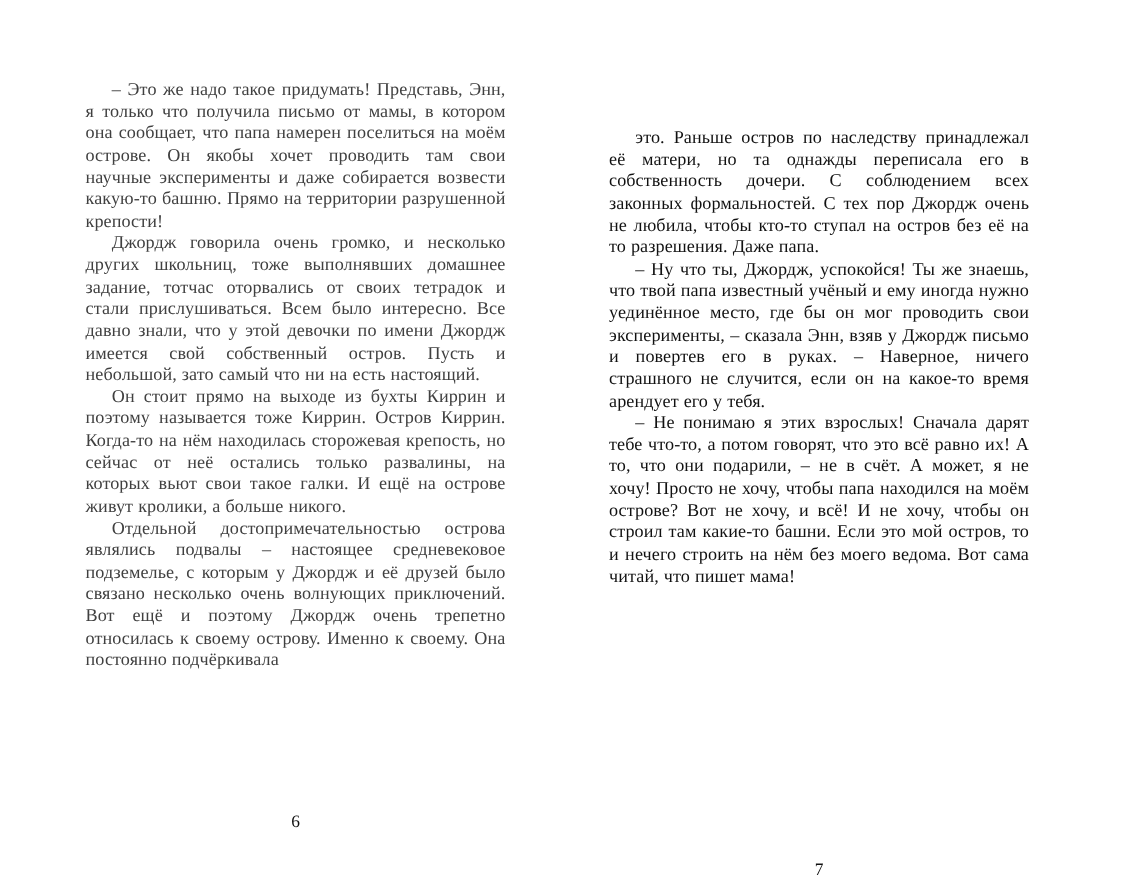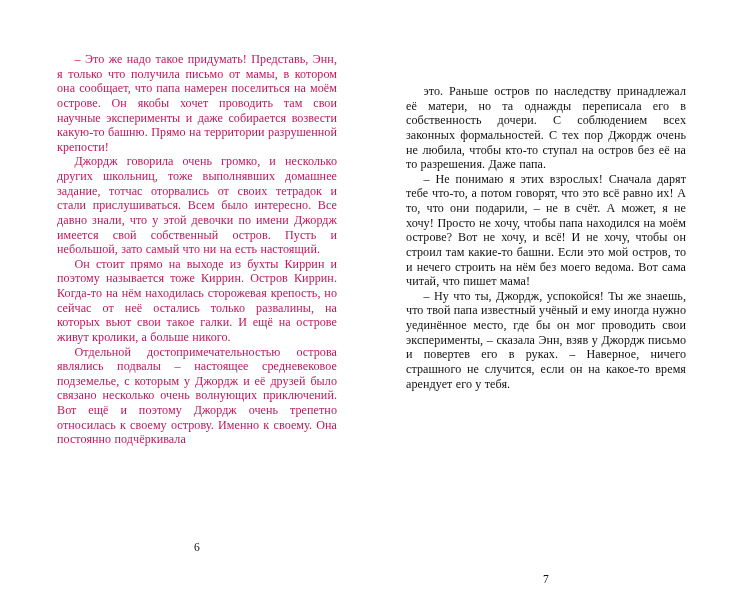--- a/index.html
+++ b/index.html
@@ -66,31 +66,31 @@
   .text-block, .folio {
     -webkit-font-smoothing: antialiased;
   }
 </style>
 </head>
 <body>
 
 <div id="page" style="background: rgb(255, 255, 255);">
 
   <div class="page-half" id="page-left">
-    <div class="text-block" id="text-left" style="color: #be185d;">
+    <div class="text-block" id="text-left" style="color: #404040;">
       <p class="para">– Это же надо такое придумать! Представь, Энн, я только что получила письмо от мамы, в котором она сообщает, что папа намерен поселиться на моём острове. Он якобы хочет проводить там свои научные эксперименты и даже собирается возвести какую-то башню. Прямо на территории разрушенной крепости!</p>
       <p class="para">Джордж говорила очень громко, и несколько других школьниц, тоже выполнявших домашнее задание, тотчас оторвались от своих тетрадок и стали прислушиваться. Всем было интересно. Все давно знали, что у этой девочки по имени Джордж имеется свой собственный остров. Пусть и небольшой, зато самый что ни на есть настоящий.</p>
       <p class="para">Он стоит прямо на выходе из бухты Киррин и поэтому называется тоже Киррин. Остров Киррин. Когда-то на нём находилась сторожевая крепость, но сейчас от неё остались только развалины, на которых вьют свои такое галки. И ещё на острове живут кролики, а больше никого.</p>
       <p class="para">Отдельной достопримечательностью острова являлись подвалы – настоящее средневековое подземелье, с которым у Джордж и её друзей было связано несколько очень волнующих приключений. Вот ещё и поэтому Джордж очень трепетно относилась к своему острову. Именно к своему. Она постоянно подчёркивала</p>
     </div>
     <div class="folio" id="folio-left" style="color: rgb(17, 17, 17);">6</div>
   </div>
 
   <div class="page-half" id="page-right">
     <div class="text-block" id="text-right" style="color: rgb(17, 17, 17);">
       <p class="para">это. Раньше остров по наследству принадлежал её матери, но та однажды переписала его в собственность дочери. С соблюдением всех законных формальностей. С тех пор Джордж очень не любила, чтобы кто-то ступал на остров без её на то разрешения. Даже папа.</p>
+      <p class="para">– Ну что ты, Джордж, успокойся! Ты же знаешь, что твой папа известный учёный и ему иногда нужно уединённое место, где бы он мог проводить свои эксперименты, – сказала Энн, взяв у Джордж письмо и повертев его в руках. – Наверное, ничего страшного не случится, если он на какое-то время арендует его у тебя.</p>
       <p class="para">– Не понимаю я этих взрослых! Сначала дарят тебе что-то, а потом говорят, что это всё равно их! А то, что они подарили, – не в счёт. А может, я не хочу! Просто не хочу, чтобы папа находился на моём острове? Вот не хочу, и всё! И не хочу, чтобы он строил там какие-то башни. Если это мой остров, то и нечего строить на нём без моего ведома. Вот сама читай, что пишет мама!</p>
-      <p class="para">– Ну что ты, Джордж, успокойся! Ты же знаешь, что твой папа известный учёный и ему иногда нужно уединённое место, где бы он мог проводить свои эксперименты, – сказала Энн, взяв у Джордж письмо и повертев его в руках. – Наверное, ничего страшного не случится, если он на какое-то время арендует его у тебя.</p>
     </div>
     <div class="folio" id="folio-right" style="color: rgb(17, 17, 17);">7</div>
   </div>
 
 </div>
 
 </body></html>

